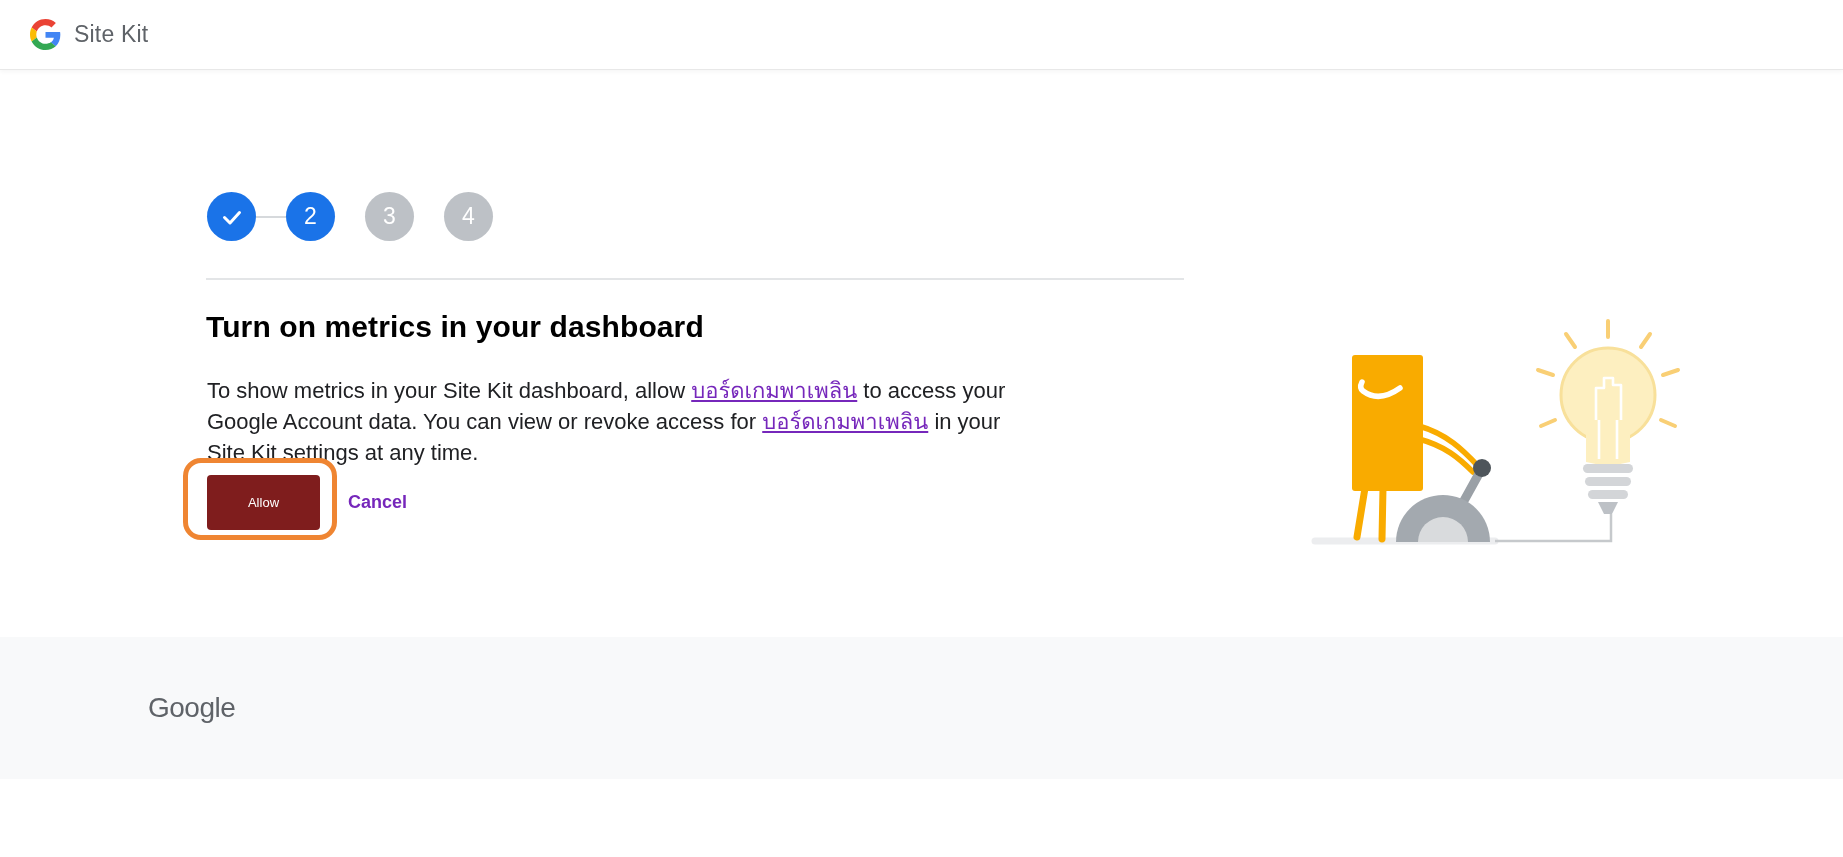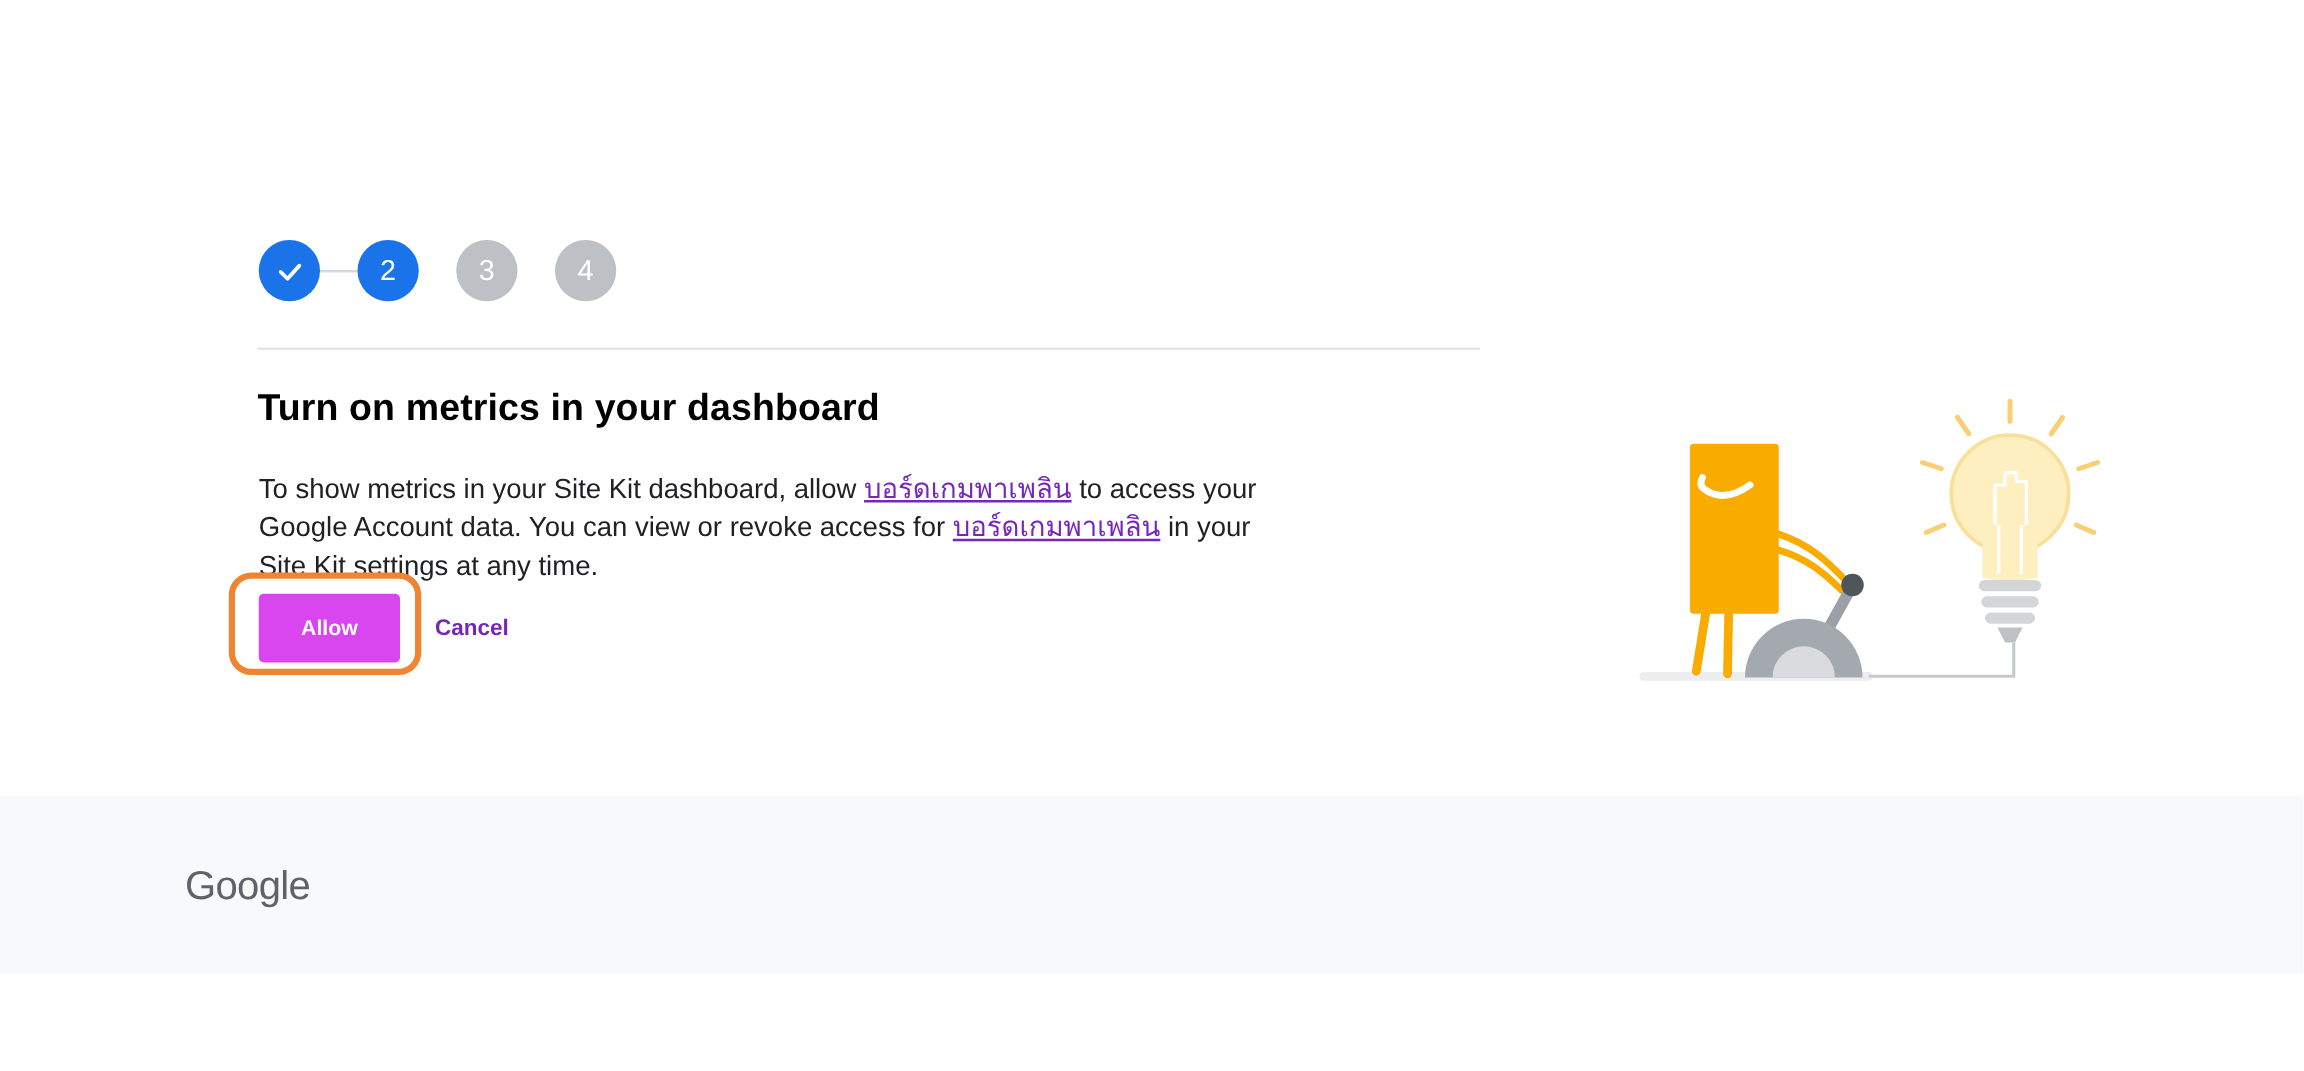--- a/index.html
+++ b/index.html
@@ -49,48 +49,59 @@
   }
   .consent-link { color:#7627bb; text-decoration:underline; cursor:pointer; }
 
   
   .highlight-ring {
     position:absolute; left:183px; top:388px; width:154px; height:82px;
     border:5px solid #ef8532; border-radius:18px; pointer-events:none; z-index:3;
   }
   .allow-button {
     position:absolute; left:207px; top:405px; width:113px; height:55px;
-    background:#d946ef; color:#fff; border:none; border-radius:4px;
+    background:#7f1d1d; color:#fff; border:none; border-radius:4px;
     font-family:"Liberation Sans", sans-serif;
-    font-size:17px; font-weight:700; cursor:pointer; z-index:2;
+    font-size:13px; font-weight:400; cursor:pointer; z-index:2;
   }
   .cancel-link {
     position:absolute; left:348px; top:422px;
     font-size:18px; font-weight:700; color:#7627bb; cursor:pointer; text-decoration:none;
   }
 
   
   .illustration { position:absolute; left:1295px; top:160px; width:390px; height:330px; }
 
   
   .app-footer {
     position:absolute; top:637px; left:0; width:100%; height:142px;
     background:#f8f9fa; display:flex; align-items:center;
   }
   .footer-logo {
-    margin-left:148px; font-size:32px; font-weight:500; color:#5f6368; letter-spacing:-0.5px;
+    margin-left:148px; font-size:28px; font-weight:500; color:#5f6368; letter-spacing:-0.5px;
   }
   .footer-links { display:flex; margin-left:52px; gap:30px; }
   .footer-link { font-size:16.5px; color:#5f6368; cursor:pointer; text-decoration:none; }
 </style>
 </head>
 <body>
 
 <div class="page">
 
+  <header class="app-header">
+    <span>
+      <svg class="g-logo" viewBox="0 0 48 48">
+        <path fill="#EA4335" d="M24 9.5c3.54 0 6.71 1.22 9.21 3.6l6.85-6.85C35.9 2.38 30.47 0 24 0 14.62 0 6.51 5.38 2.56 13.22l7.98 6.19C12.43 13.72 17.74 9.5 24 9.5z"></path>
+        <path fill="#4285F4" d="M46.98 24.55c0-1.57-.15-3.09-.38-4.55H24v9.02h12.94c-.58 2.96-2.26 5.48-4.78 7.18l7.73 6c4.51-4.18 7.09-10.36 7.09-17.65z"></path>
+        <path fill="#FBBC05" d="M10.53 28.59c-.48-1.45-.76-2.99-.76-4.59s.27-3.14.76-4.59l-7.98-6.19C.92 16.46 0 20.12 0 24c0 3.88.92 7.54 2.56 10.78l7.97-6.19z"></path>
+        <path fill="#34A853" d="M24 48c6.48 0 11.93-2.13 15.89-5.81l-7.73-6c-2.15 1.45-4.92 2.3-8.16 2.3-6.26 0-11.57-4.22-13.47-9.91l-7.98 6.19C6.51 42.62 14.62 48 24 48z"></path>
+      </svg>
+    </span>
+    <span class="product-name">Site Kit</span>
+  </header>
 
   <main class="main">
 
     <div class="stepper">
       <div class="step-circle step-active">
         <svg class="check-svg" viewBox="0 0 24 24">
           <polyline points="4.5,12.5 10,18 19.5,7.5" fill="none" stroke="#ffffff" stroke-width="3" stroke-linecap="round" stroke-linejoin="round"></polyline>
         </svg>
       </div>
       <div class="step-connector"></div>

